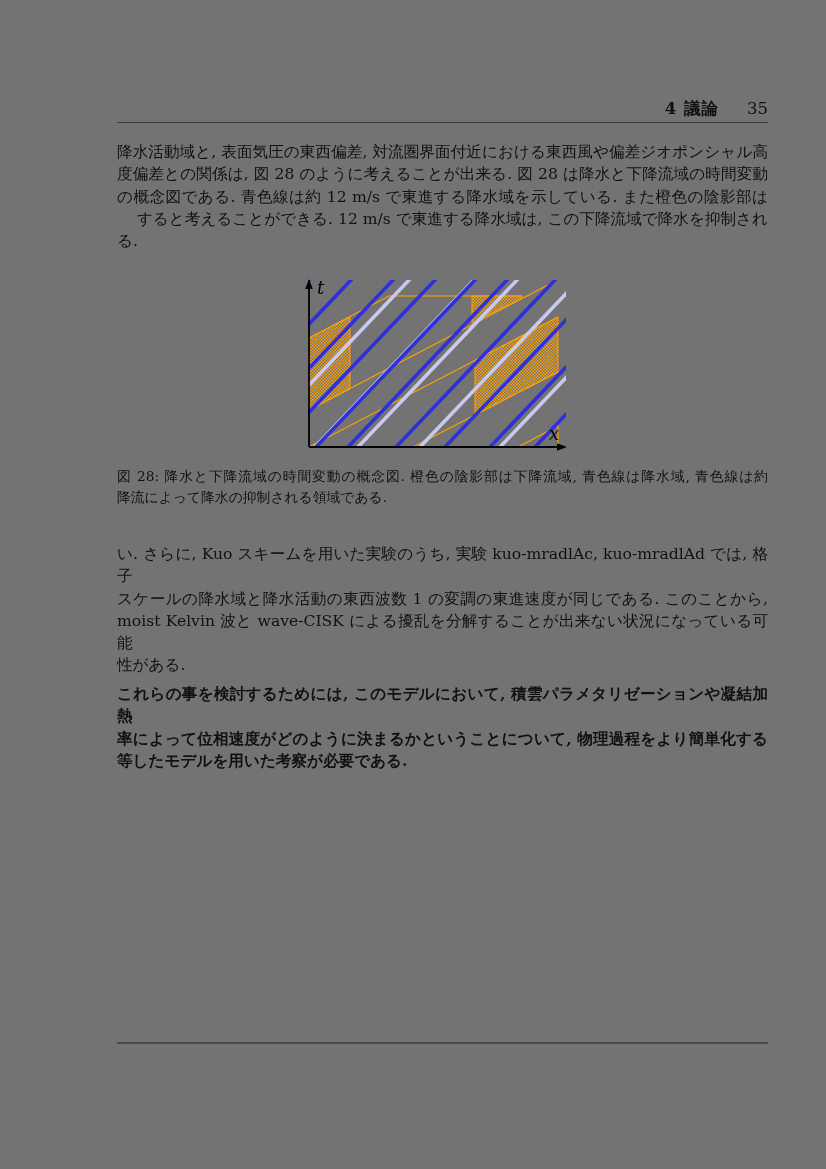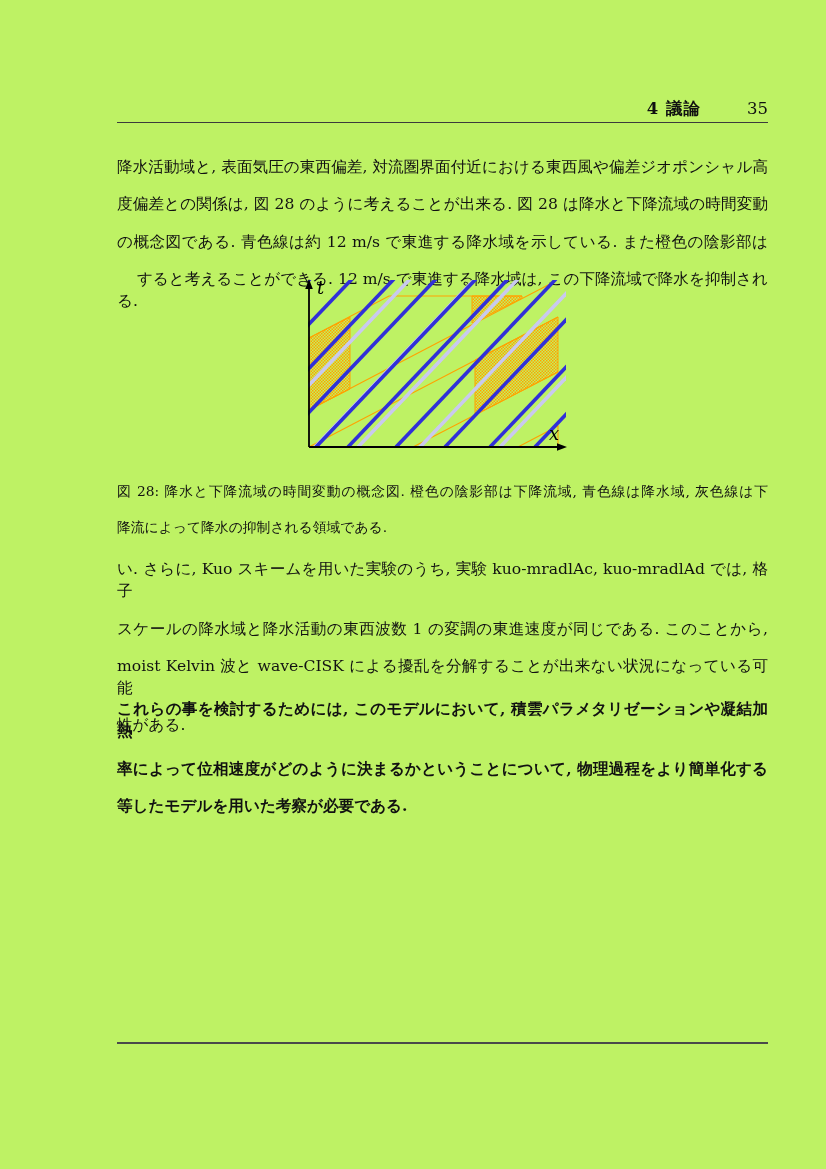--- a/index.html
+++ b/index.html
@@ -1,40 +1,40 @@
 <!DOCTYPE html>
 <html style="--fig-blue: #3030d8; --fig-lavender: #c9c9ef; --fig-orange: #ffa200; --fig-axis: #000000;"><head>
 <meta charset="utf-8">
 <style>
   html,body{margin:0;padding:0;background:#e8e8e8;}
   .page{
     position:relative;
     width:826px;height:1169px;
-    background:#bef264;
+    background:#737373;
     font-family:"DejaVu Serif","Liberation Serif",serif;
     color:#111;
     overflow:hidden;
   }
   
   .header{
     position:absolute;left:117px;top:98px;width:651px;
     display:flex;justify-content:flex-end;align-items:baseline;
     font-size:16.5px;
   }
   .header .section{font-weight:bold;letter-spacing:1px;}
-  .header .pageno{margin-left:46px;}
+  .header .pageno{margin-left:28px;}
   .rule{position:absolute;left:117px;height:1px;background:#3c3c3c;width:651px;}
   .rule.top{top:122px;}
   .rule.bottom{top:1042px;height:2px;background:#4a4a4a;}
   
   .para{
     position:absolute;left:117px;width:651px;
     font-size:15.6px;line-height:22.3px;
   }
-  .jline{text-align:justify;text-align-last:justify;white-space:normal;margin-top:15px;}
+  .jline{text-align:justify;text-align-last:justify;white-space:normal;}
   .jline.last{text-align:right;text-align-last:left;}
   .para1{top:141px;}
   .para2{top:543px;}
   .para3{top:683px;font-weight:bold;}
   
   .caption{
     position:absolute;left:117px;top:466px;width:651px;
     font-size:13.8px;line-height:21.3px;
   }
   
@@ -119,21 +119,21 @@
         <polygon class="axis-arrow" points="9,3 5.2,13 12.8,13"></polygon>
         <line class="axis" x1="9" y1="171" x2="259" y2="171"></line>
         <polygon class="axis-arrow" points="267,171 257,167.2 257,174.8"></polygon>
         <text class="axis-label" x="17" y="18">t</text>
         <text class="axis-label" x="249" y="164">x</text>
       </g>
     </svg>
   </div>
 
   <div class="caption">
-      <div class="jline">図 28: 降水と下降流域の時間変動の概念図. 橙色の陰影部は下降流域, 青色線は降水域, 灰色線は下</div>
+      <div class="jline">図 28: 降水と下降流域の時間変動の概念図. 橙色の陰影部は下降流域, 青色線は降水域, 青色線は約</div>
       <div class="jline last">降流によって降水の抑制される領域である.</div>
     </div>
 
   <div class="para para2">
       <div class="jline">い. さらに, Kuo スキームを用いた実験のうち, 実験 kuo-mradlAc, kuo-mradlAd では, 格子</div>
       <div class="jline">スケールの降水域と降水活動の東西波数 1 の変調の東進速度が同じである. このことから,</div>
       <div class="jline">moist Kelvin 波と wave-CISK による擾乱を分解することが出来ない状況になっている可能</div>
       <div class="jline last">性がある.</div>
     </div>
 

